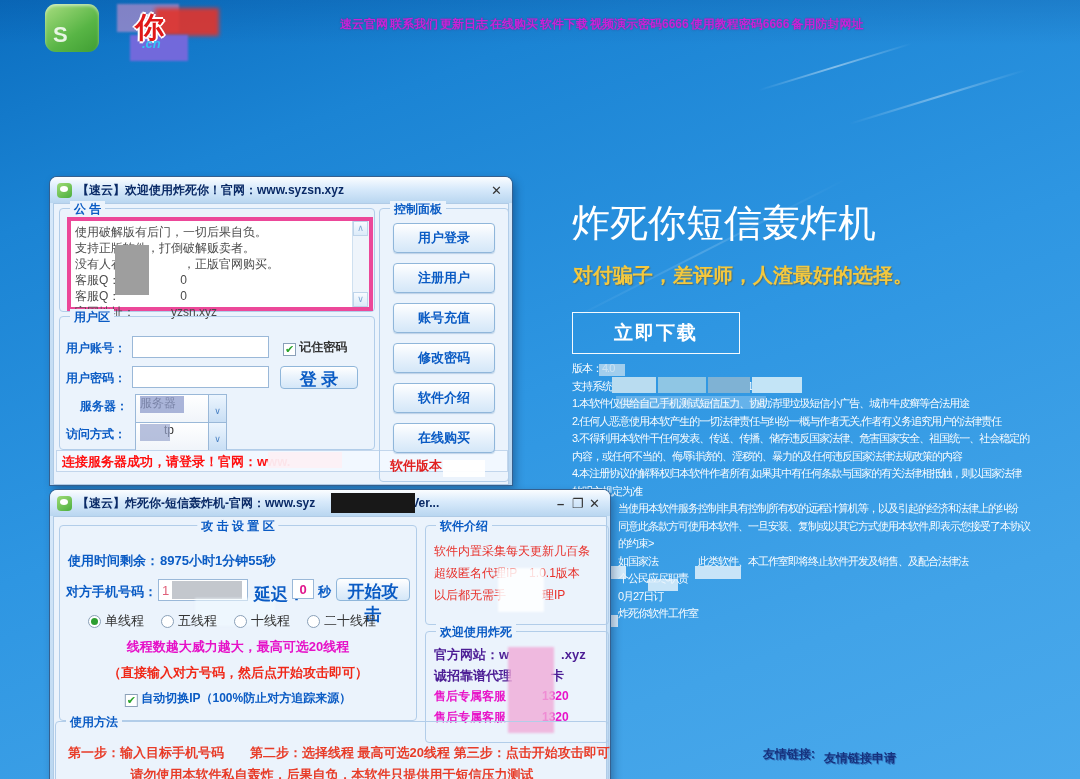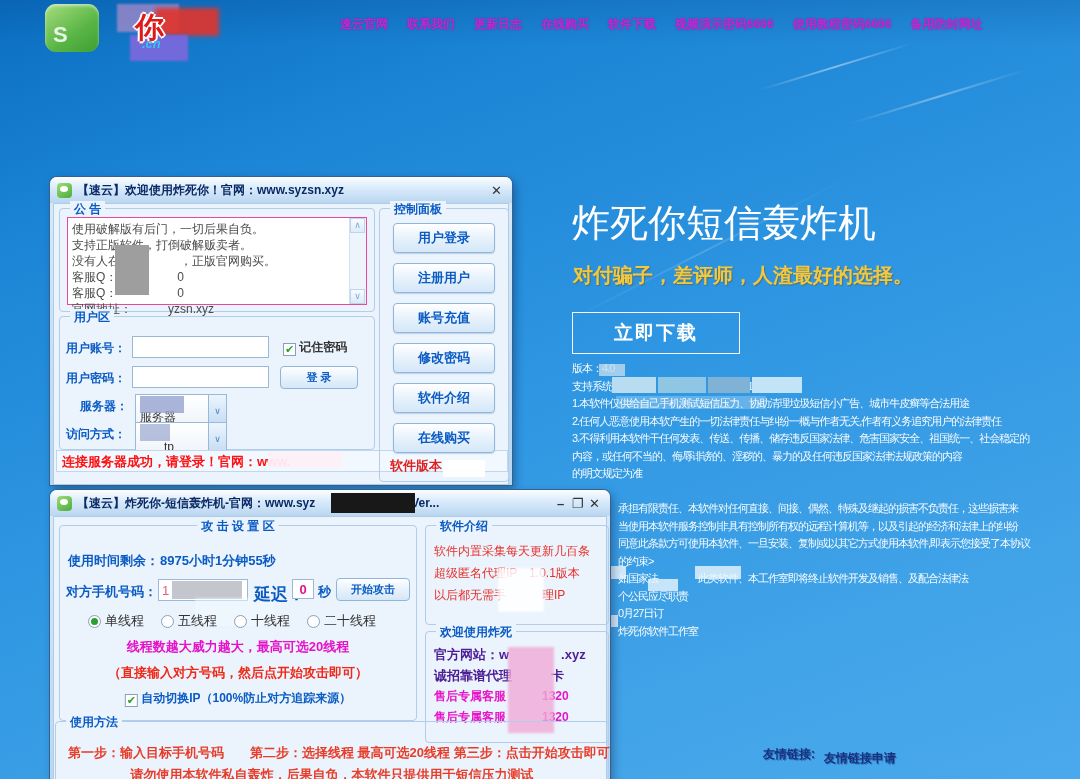--- a/index.html
+++ b/index.html
@@ -10,21 +10,21 @@
     background:linear-gradient(180deg,rgba(0,60,130,.18),rgba(0,60,130,0));}
   
   .logo{position:absolute;left:42px;top:2px;width:180px;height:60px;}
   .logo-icon{position:absolute;left:3px;top:2px;width:54px;height:48px;border-radius:11px;
     background:linear-gradient(145deg,#a8dd7f,#58b545 60%,#3f9e33);box-shadow:inset 0 2px 3px rgba(255,255,255,.5);}
   .logo-s{position:absolute;left:8px;bottom:4px;color:rgba(255,255,255,.85);font-weight:bold;font-size:22px;}
   .logo-text{position:absolute;left:93px;top:6px;font-size:29px;font-weight:bold;color:#e01818;
     text-shadow:-2px 0 #fff,2px 0 #fff,0 -2px #fff,0 2px #fff,1px 1px #fff,-1px -1px #fff;z-index:6;}
   .logo-sub{position:absolute;left:100px;top:34px;font-size:13px;color:#35c4f5;font-weight:bold;z-index:6;font-style:italic;}
   
-  .topnav{position:absolute;left:340px;top:16px;display:flex;gap:19px;white-space:nowrap;}
+  .topnav{position:absolute;left:340px;top:16px;display:flex;gap:2px;white-space:nowrap;}
   .nav-link{font-size:12px;color:#c822d8;text-decoration:none;font-weight:bold;text-shadow:0 0 2px rgba(120,0,80,.45);}
   
   .streak{position:absolute;height:2px;pointer-events:none;z-index:1;
     background:linear-gradient(90deg,rgba(255,255,255,0),rgba(255,255,255,.45),rgba(255,255,255,0));}
   
   .hero{position:absolute;left:0;top:0;z-index:2;}
   .hero-title{position:absolute;left:572px;top:198px;margin:0;font-size:38px;font-weight:500;color:#fff;white-space:nowrap;}
   .hero-sub{position:absolute;left:573px;top:262px;margin:0;font-size:20px;font-weight:bold;color:#f3c83e;
     text-shadow:1px 1px 1px rgba(110,70,0,.45);white-space:nowrap;}
   .download-btn{position:absolute;left:572px;top:312px;width:168px;height:42px;background:transparent;
@@ -45,43 +45,43 @@
   .ttext{font-size:12px;font-weight:bold;color:#0a2a66;white-space:nowrap;overflow:hidden;flex:1;}
   .tbtn{width:17px;text-align:center;font-size:13px;font-weight:bold;color:#333;cursor:pointer;flex:0 0 auto;line-height:17px;}
   .winbody{position:absolute;left:3px;right:3px;top:26px;bottom:0;background:#ebf3fc;border:1px solid #b0cbe6;box-sizing:border-box;}
   .w1{left:50px;top:177px;width:462px;height:308px;z-index:10;text-decoration:underline;}
   .w2{left:50px;top:490px;width:560px;height:300px;z-index:12;}
   
   .group{position:absolute;border:1px solid #b2cde9;border-radius:4px;}
   .glabel{position:absolute;top:-8px;left:10px;background:#ebf3fc;padding:0 4px;font-size:12px;font-weight:bold;color:#0a5bc4;white-space:nowrap;}
   .glabel.center{left:50%;transform:translateX(-50%);}
   
-  .an-box{position:absolute;left:7px;top:8px;width:298px;height:86px;background:#fff;border:1px solid #ec4899;}
+  .an-box{position:absolute;left:7px;top:8px;width:298px;height:86px;background:#fff;border:4px solid #ec4899;}
   .an-text{position:absolute;left:4px;top:3px;right:18px;color:#4a4a4a;font-size:12px;}
   .an-text p{margin:0;line-height:16px;white-space:nowrap;}
   .sbar{position:absolute;right:0;top:0;bottom:0;width:16px;background:#eef4fb;border-left:1px solid #cfe0f0;}
   .sb-btn{position:absolute;left:0;width:15px;height:15px;background:linear-gradient(#f8fbff,#dcebf9);
     border:1px solid #bed4ea;box-sizing:border-box;color:#7fa9d4;font-size:9px;text-align:center;line-height:13px;cursor:pointer;}
   .sb-btn.up{top:0;} .sb-btn.down{bottom:0;}
   
   .panel-btns{position:absolute;left:0;right:0;top:14px;}
   .pbtn{display:block;width:102px;height:30px;margin:0 auto 10px auto;border:1px solid #8fb6da;border-radius:4px;
     background:linear-gradient(180deg,#ffffff,#eaf3fc 45%,#d4e7f8);color:#0a5bc4;font-weight:bold;font-size:13px;
     cursor:pointer;font-family:inherit;box-shadow:0 1px 1px rgba(120,160,200,.4);}
   .ver-label{position:absolute;left:10px;bottom:6px;color:#e02020;font-weight:bold;font-size:13px;}
   
   .flabel{position:absolute;font-size:12px;font-weight:bold;color:#0a5bc4;white-space:nowrap;}
   .tinput{position:absolute;border:1px solid #9ab8d8;background:#fff;font-size:13px;padding:0 3px;box-sizing:border-box;font-family:inherit;}
   .cbox{display:inline-block;width:13px;height:13px;background:#fff;border:1px solid #8aa0b8;box-sizing:border-box;
     color:#2aa32a;font-size:11px;font-weight:bold;line-height:11px;text-align:center;vertical-align:-2px;}
   .cbrow{position:absolute;font-size:12px;font-weight:bold;color:#333;cursor:pointer;white-space:nowrap;}
-  .sbtn{position:absolute;border:1px solid #8fb6da;border-radius:4px;color:#0a5bc4;font-weight:bold;font-size:11px;
+  .sbtn{position:absolute;border:1px solid #8fb6da;border-radius:4px;color:#0a5bc4;font-weight:bold;font-size:17px;
     background:linear-gradient(180deg,#ffffff,#eaf3fc 45%,#d4e7f8);cursor:pointer;font-family:inherit;}
   .dd{position:absolute;height:33px;background:linear-gradient(#ffffff,#eef3f9);border:1px solid #9ab8d8;
-    box-sizing:border-box;display:flex;align-items:flex-end;cursor:pointer;}
+    box-sizing:border-box;display:flex;align-items:flex-start;cursor:pointer;}
   .dd-val{flex:1;font-size:12px;color:#333;padding-left:4px;white-space:nowrap;overflow:hidden;}
   .dd-btn{width:17px;align-self:stretch;background:linear-gradient(#ecf5fe,#c3dbf3);border-left:1px solid #9ab8d8;
     color:#4a82c4;font-size:9px;display:flex;align-items:center;justify-content:center;}
   .statusbox{position:absolute;left:2px;top:246px;width:450px;height:20px;border:1px solid #c2d6ec;background:#f2f8ff;}
   .statustext{position:absolute;left:5px;top:2px;font-size:13px;font-weight:bold;color:#ff1010;white-space:nowrap;}
   
   .radio{display:inline-flex;align-items:center;gap:4px;font-size:13px;color:#333;cursor:pointer;white-space:nowrap;}
   .rdot{width:13px;height:13px;border-radius:50%;border:1px solid #8aa0b8;background:#fff;box-sizing:border-box;position:relative;}
   .radio.sel .rdot::after{content:"";position:absolute;left:2px;top:2px;width:7px;height:7px;border-radius:50%;background:#2d9e30;}
   .note1{position:absolute;left:0;width:100%;text-align:center;font-size:13px;font-weight:bold;color:#e611c8;margin:0;}
@@ -134,25 +134,25 @@
     <p class="hero-sub">对付骗子，差评师，人渣最好的选择。</p>
     <button class="download-btn">立即下载</button>
     <div class="info-a">
 
     <p>版本：4.0</p>
         <p>支持系统：　　　　　　　　　　　/win11</p>
         <p>1.本软件仅供给自己手机测试短信压力、协助清理垃圾短信小广告、城市牛皮癣等合法用途</p>
         <p>2.任何人恶意使用本软产生的一切法律责任与纠纷一概与作者无关,作者有义务追究用户的法律责任</p>
         <p>3.不得利用本软件干任何发表、传送、传播、储存违反国家法律、危害国家安全、祖国统一、社会稳定的</p>
         <p>内容，或任何不当的、侮辱诽谤的、淫秽的、暴力的及任何违反国家法律法规政策的内容</p>
+        <p>4.本注册协议的解释权归本软件作者所有,如果其中有任何条款与国家的有关法律相抵触，则以国家法律</p>
         <p>的明文规定为准</p>
       </div>
     <div class="info-b">
 
-    <p>承担有限责任、本软件对任何直接、间接、偶然、特殊及继起的损害不负责任，这些损害来</p>
         <p>当使用本软件服务控制非具有控制所有权的远程计算机等，以及引起的经济和法律上的纠纷</p>
         <p>同意此条款方可使用本软件、一旦安装、复制或以其它方式使用本软件,即表示您接受了本协议</p>
         <p>的约束&gt;</p>
         <p>如国家法　　　　此类软件、本工作室即将终止软件开发及销售、及配合法律法</p>
         <p>个公民应尽职责</p>
         <p>0月27日订</p>
         <p>炸死你软件工作室</p>
       </div>
   </div>
 

